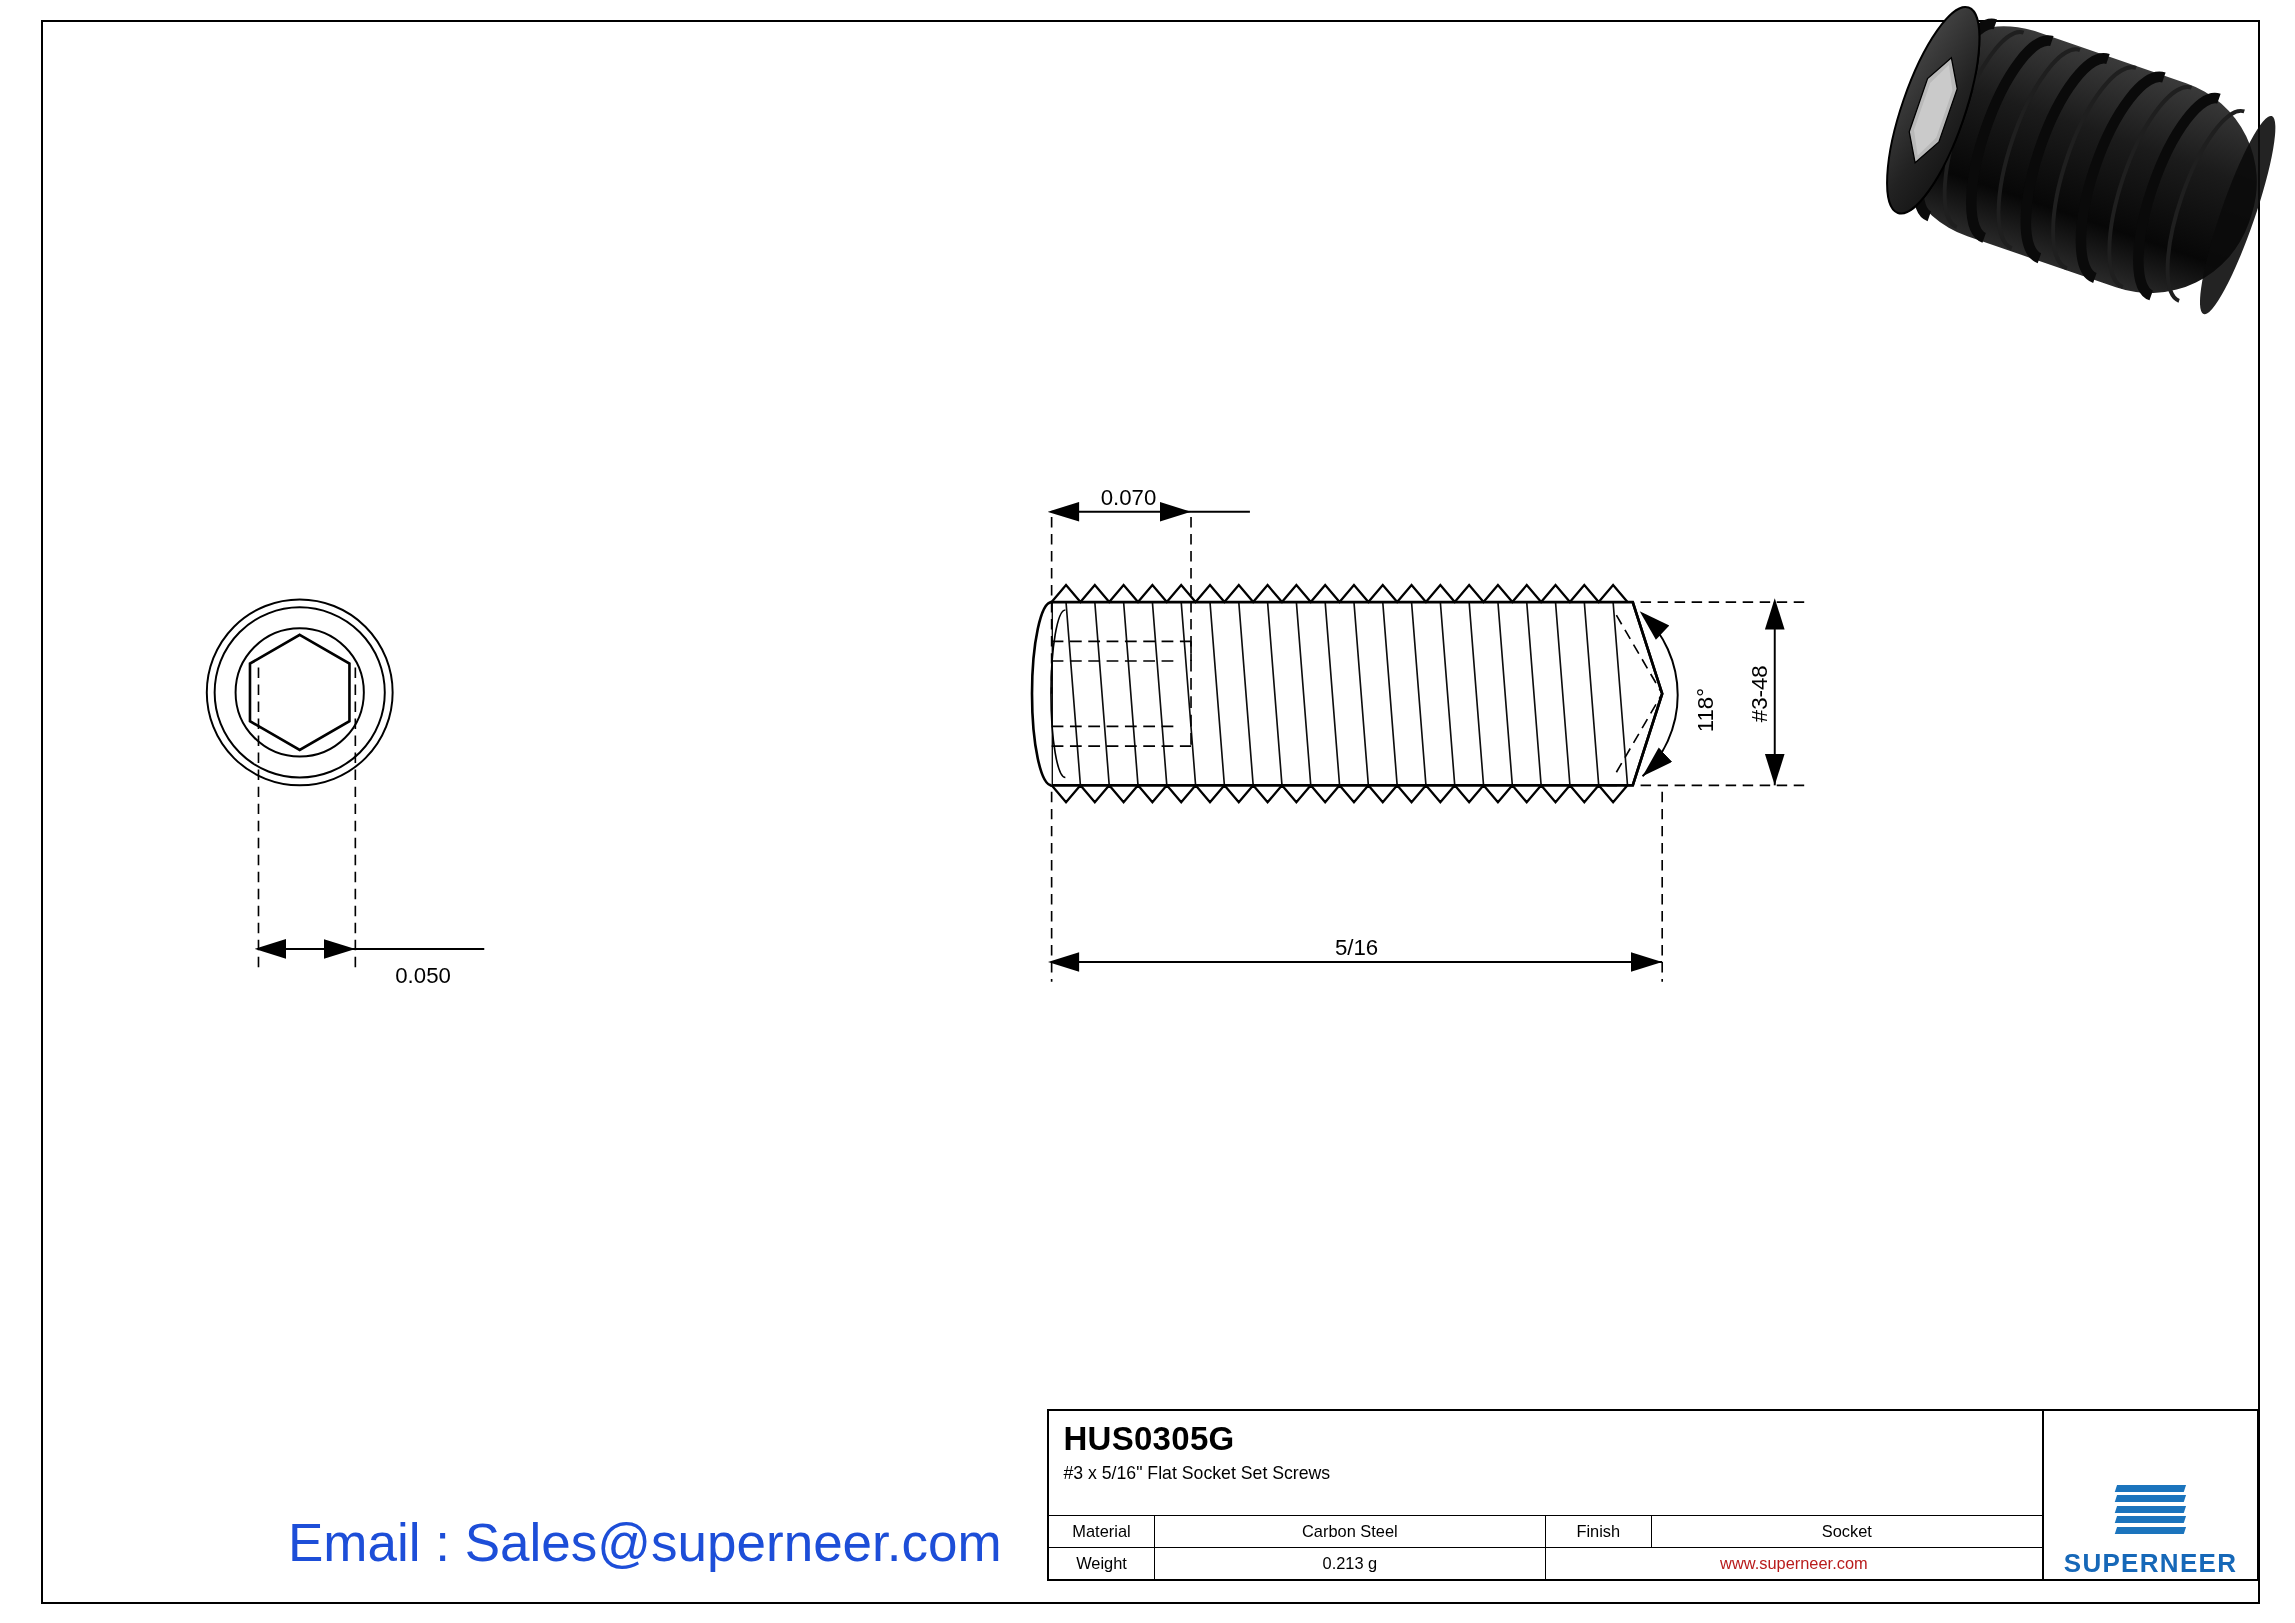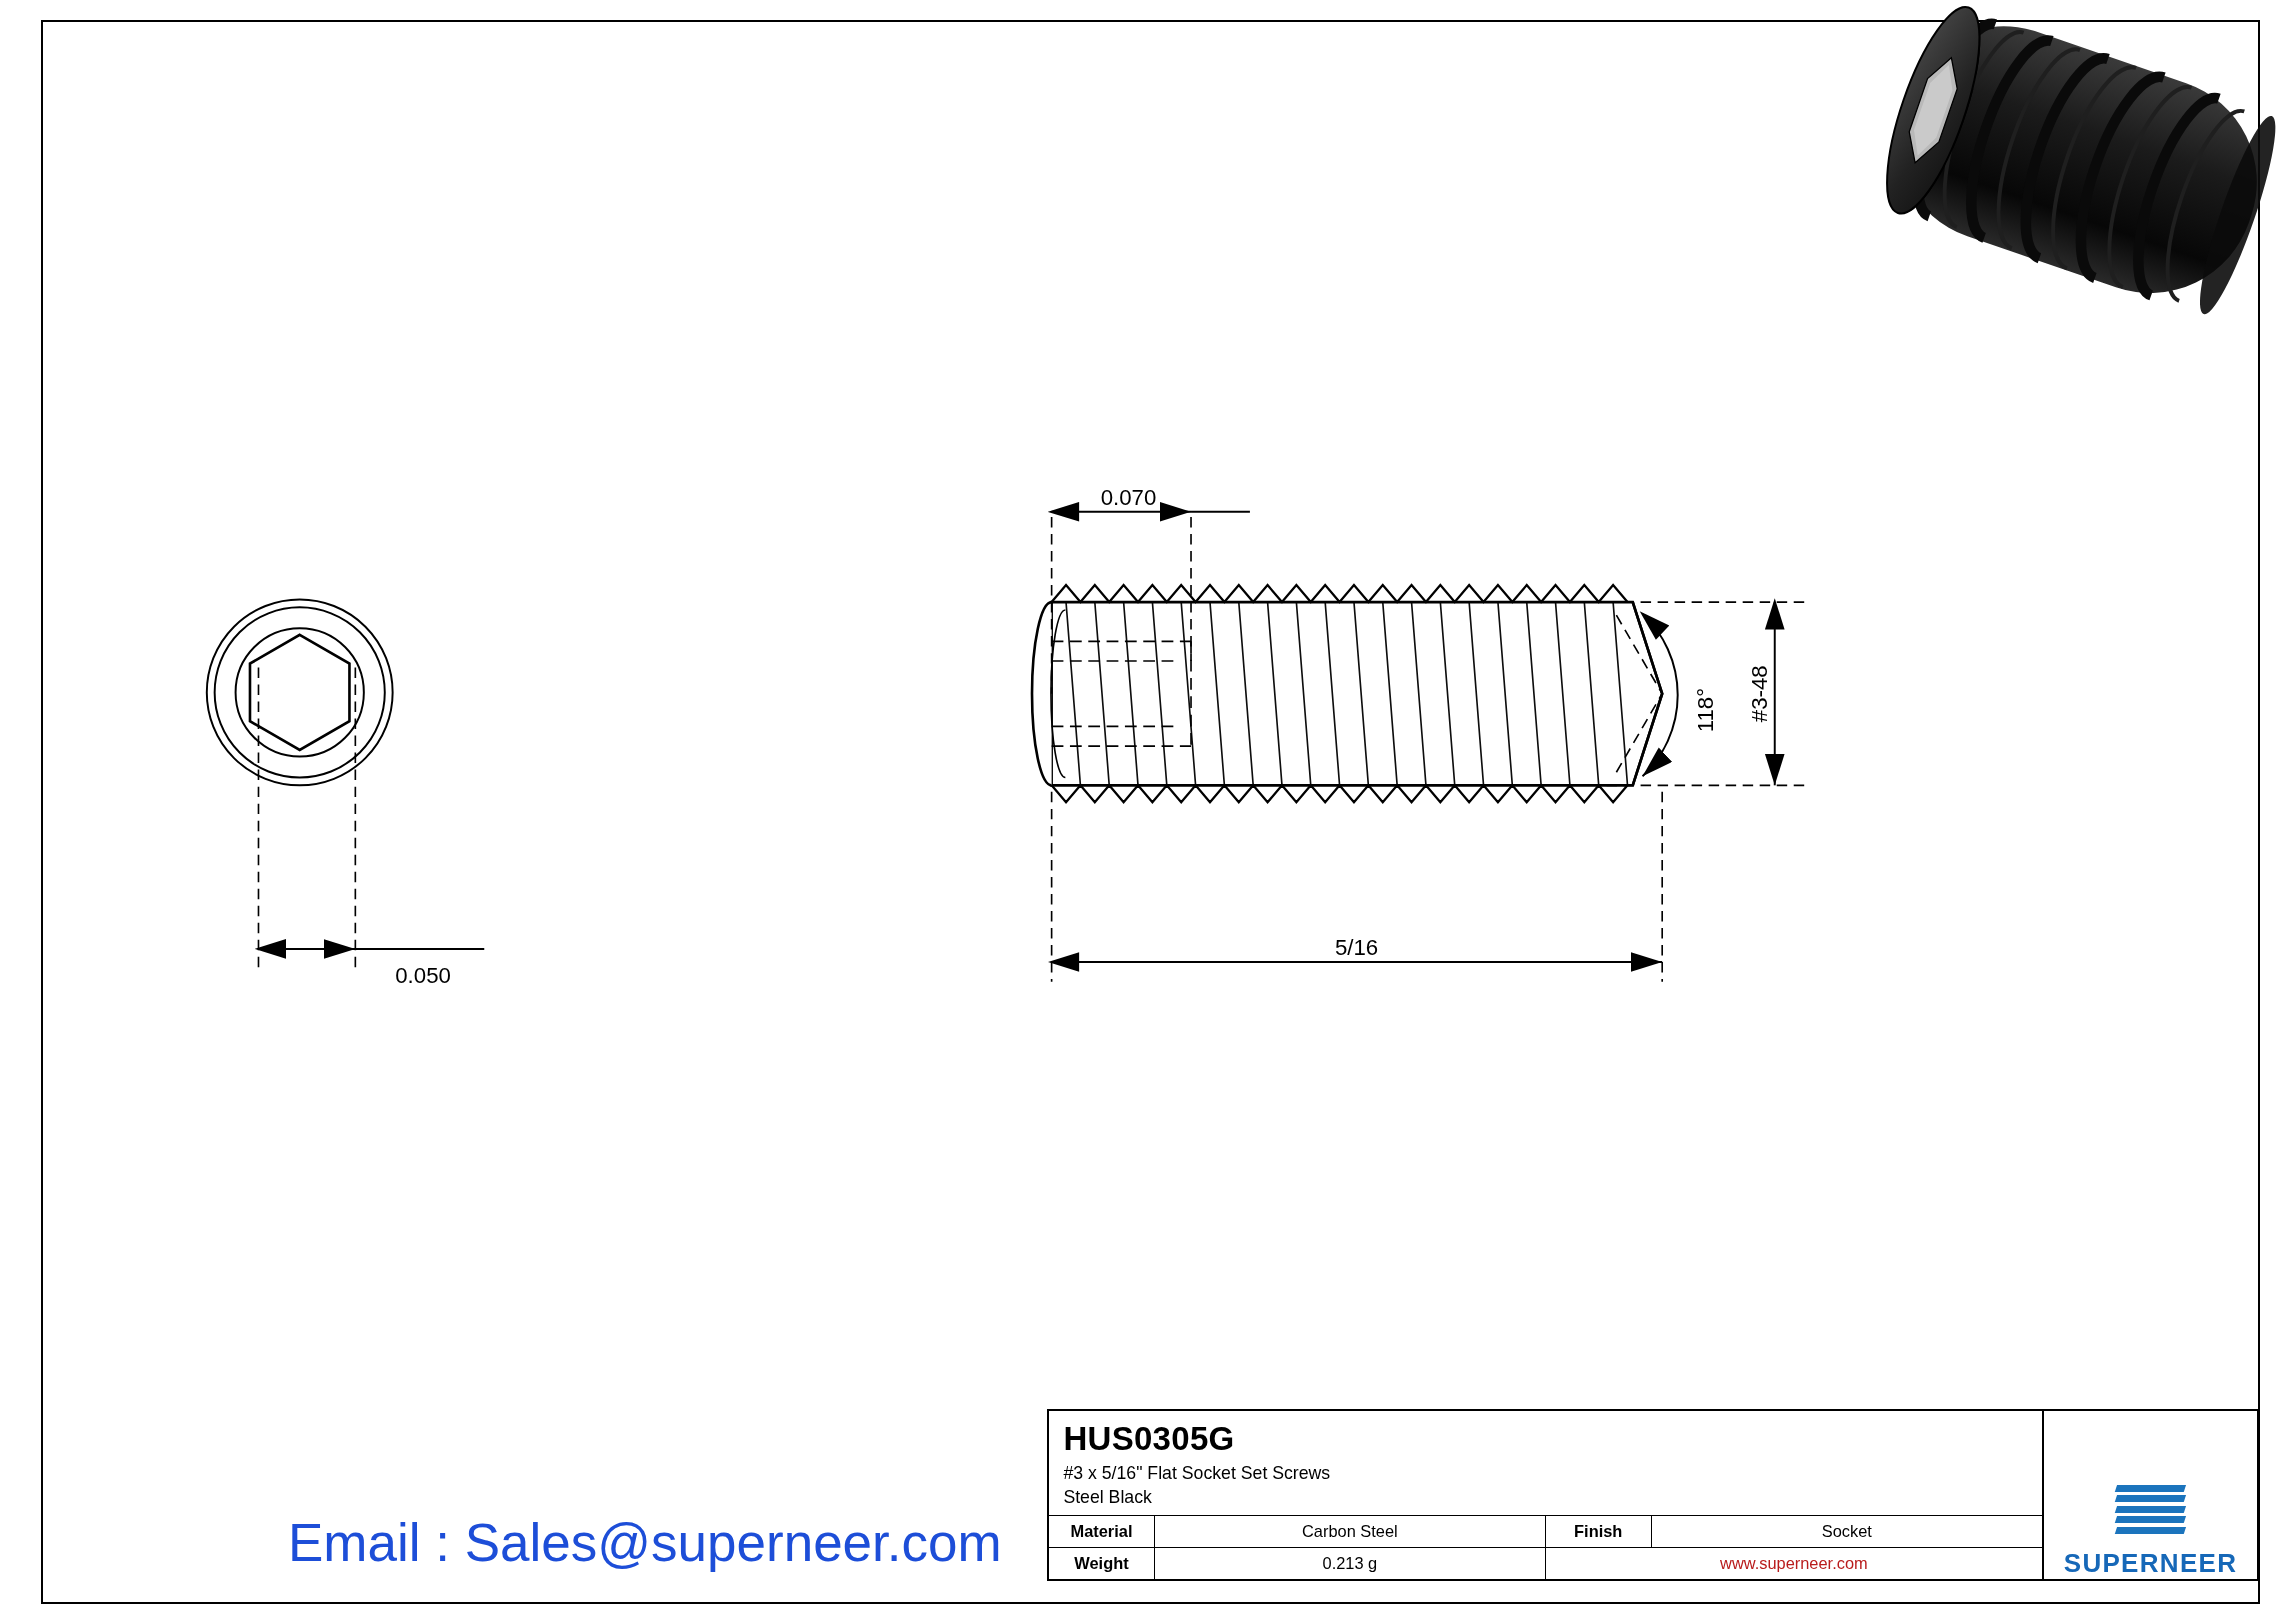--- a/index.html
+++ b/index.html
@@ -92,21 +92,21 @@
   .tb-table td {
     border-top: 1.3px solid #000000;
     border-right: 1.3px solid #000000;
     font-size: 16.4px;
     color: #000000;
     text-align: center;
     height: 31px;
     padding: 0;
   }
   .tb-table td:last-child { border-right: none; }
-  .tb-table td.label { width: 105px; font-weight: bold; }
+  .tb-table td.label { width: 105px; }
   .tb-table td.link { color: #b91c1c; }
   .tb-right {
     flex: 1;
     display: flex;
     flex-direction: column;
     align-items: center;
     justify-content: flex-end;
     gap: 10px;
   }
   .brand-name {
@@ -280,21 +280,20 @@
     </g>
   </svg>
 
   <div class="email">Email : Sales@superneer.com</div>
 
   <div class="titleblock">
     <div class="tb-left">
       <div class="tb-code">HUS0305G</div>
       <div class="tb-desc">
         <div>#3 x 5/16" Flat Socket Set Screws</div>
-        <div>Steel Black</div>
       </div>
       <table class="tb-table">
         <tbody>
             <tr>
           <td class="label">Material</td>
           <td>Carbon Steel</td>
           <td class="label">Finish</td>
           <td>Socket</td>
         </tr>
         <tr>

